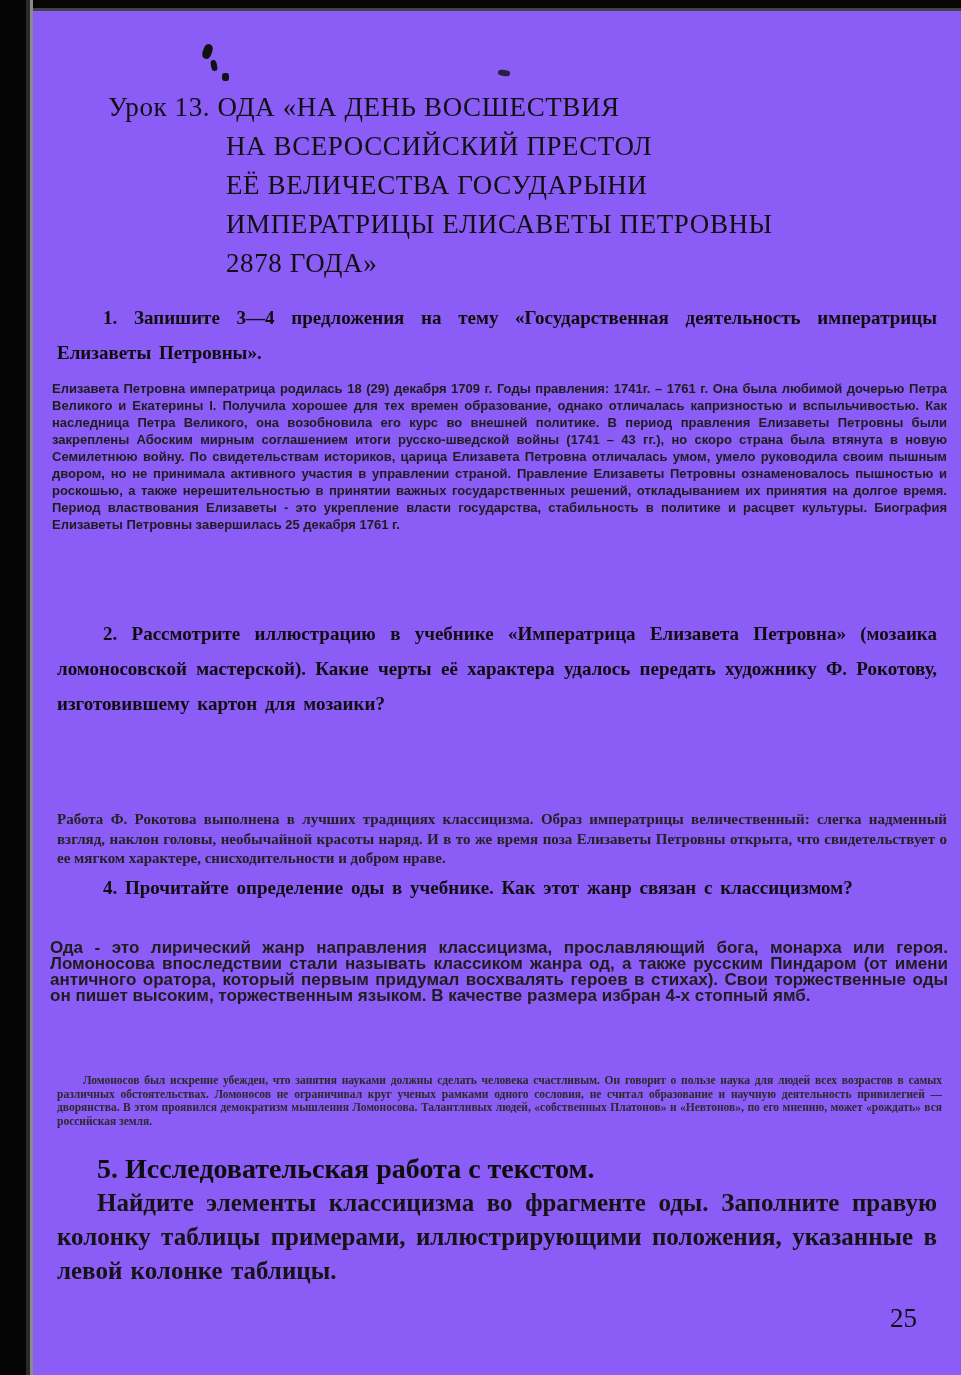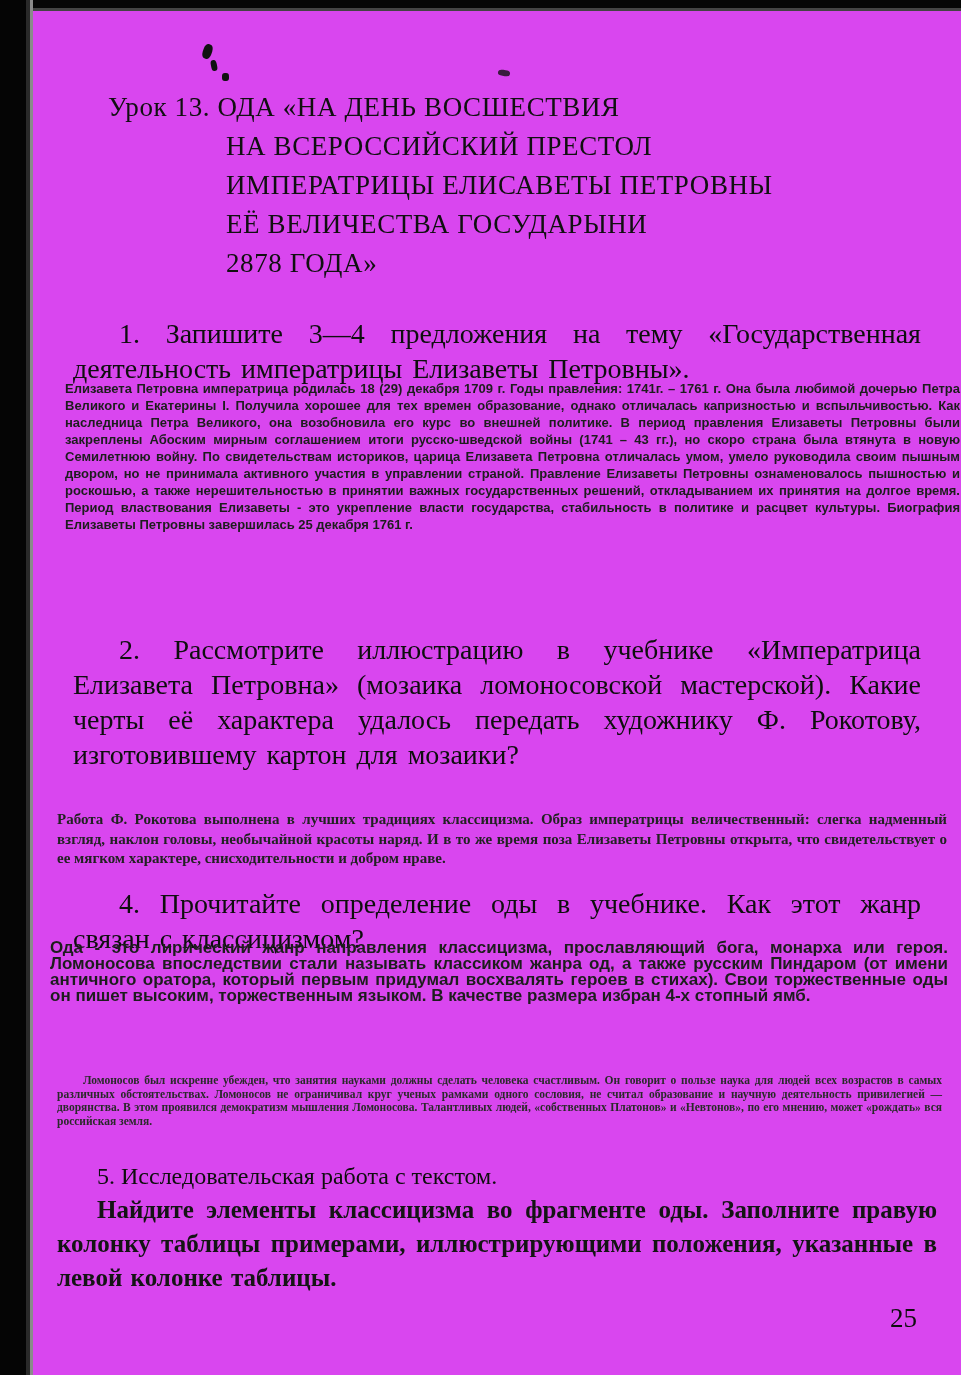--- a/index.html
+++ b/index.html
@@ -1,19 +1,19 @@
 <!DOCTYPE html>
 <html><head>
 <meta charset="utf-8">
 <style>
   html,body { margin:0; padding:0; background:#e8e8e8; }
   .page {
     position:relative;
     width:961px; height:1375px;
-    background:#d946ef;
+    background:#8b5cf6;
     font-family:"Liberation Serif", serif;
     color:#151515;
     overflow:hidden;
     margin:0 auto;
   }
   .edge-left {
     position:absolute; left:0; top:0; width:33px; height:1375px;
     background:linear-gradient(to right, #050505 0 26px, #2a2a2a 26px 30px, #8a8a8a 30px 33px);
   }
   .edge-top {
@@ -29,25 +29,25 @@
   .title {
     position:absolute; left:108px; top:88px; width:840px;
     font-size:27px; line-height:39px; letter-spacing:.6px;
     color:#101010;
   }
   .title .cont { padding-left:118px; }
 
   .block { position:absolute; left:57px; width:880px; }
 
   .question {
-    margin:16px; font-weight:normal; font-size:28px; line-height:35px;
+    margin:0; font-weight:bold; font-size:19px; line-height:35px;
     text-align:justify; text-indent:46px; word-spacing:3px; color:#0e0e0e;
   }
   .q5-head {
-    margin:11px 0 0 40px; font-weight:normal; font-size:24px; line-height:34px; color:#0e0e0e;
+    margin:4px 0 0 40px; font-weight:bold; font-size:28px; line-height:34px; color:#0e0e0e;
   }
   .q5-body {
     margin:0; font-size:25px; line-height:34px; text-align:justify;
     text-indent:40px; word-spacing:2px; color:#141414;font-weight:bold;
   }
 
   .answer-sans {
     margin:0; font-family:"Liberation Sans", sans-serif; font-weight:bold;
     font-size:13px; line-height:17px; text-align:justify; color:#1d1d1d;
   }
@@ -81,29 +81,29 @@
   <div class="artifact a2"></div>
   <div class="artifact a3"></div>
   <div class="artifact a4"></div>
 
   <div class="title">
     <div>
       <span>Урок 13.</span>
       <span>ОДА «НА ДЕНЬ ВОСШЕСТВИЯ</span>
     </div>
     <div class="cont">НА ВСЕРОССИЙСКИЙ ПРЕСТОЛ</div>
+    <div class="cont">ЕЁ ВЕЛИЧЕСТВА ГОСУДАРЫНИ</div>
     <div class="cont">ИМПЕРАТРИЦЫ ЕЛИСАВЕТЫ ПЕТРОВНЫ</div>
-    <div class="cont">ЕЁ ВЕЛИЧЕСТВА ГОСУДАРЫНИ</div>
     <div class="cont">2878 ГОДА»</div>
   </div>
 
   <div class="block" style="top:300px">
     <p class="question">1. Запишите 3—4 предложения на тему «Государственная деятельность императрицы Елизаветы Петровны».</p>
   </div>
-  <div class="block" style="top:380px; left:65px; width:895px;">
+  <div class="block" style="top:380px; left:52px; width:895px;">
     <p class="answer-sans">Елизавета Петровна императрица родилась 18 (29) декабря 1709 г. Годы правления: 1741г. –  1761 г. Она была любимой дочерью Петра Великого и Екатерины I. Получила хорошее для тех времен образование, однако отличалась капризностью и вспыльчивостью. Как наследница Петра Великого, она возобновила его курс во внешней политике. В период правления Елизаветы Петровны были закреплены Абоским мирным соглашением  итоги русско-шведской войны (1741 – 43 гг.), но скоро страна была втянута в новую Семилетнюю войну. По свидетельствам историков, царица Елизавета Петровна отличалась умом, умело руководила своим пышным двором, но не принимала активного участия в управлении страной. Правление Елизаветы Петровны ознаменовалось пышностью и роскошью, а также нерешительностью в принятии важных государственных решений, откладыванием их принятия на долгое время. Период властвования Елизаветы - это укрепление власти государства, стабильность в политике и расцвет культуры. Биография Елизаветы Петровны завершилась 25 декабря 1761 г.</p>
   </div>
 
   <div class="block" style="top:616px">
     <p class="question">2. Рассмотрите иллюстрацию в учебнике «Императрица Елизавета Петровна» (мозаика ломоносовской мастерской). Какие черты её характера удалось передать художнику Ф. Рокотову, изготовившему картон для мозаики?</p>
   </div>
   <div class="block" style="top:810px; width:890px;">
     <p class="answer-serif">Работа Ф. Рокотова выполнена в лучших традициях классицизма. Образ императрицы величественный: слегка надменный взгляд, наклон головы, необычайной красоты наряд. И в то же время поза Елизаветы Петровны открыта, что свидетельствует о ее мягком характере, снисходительности и добром нраве.</p>
   </div>
 

